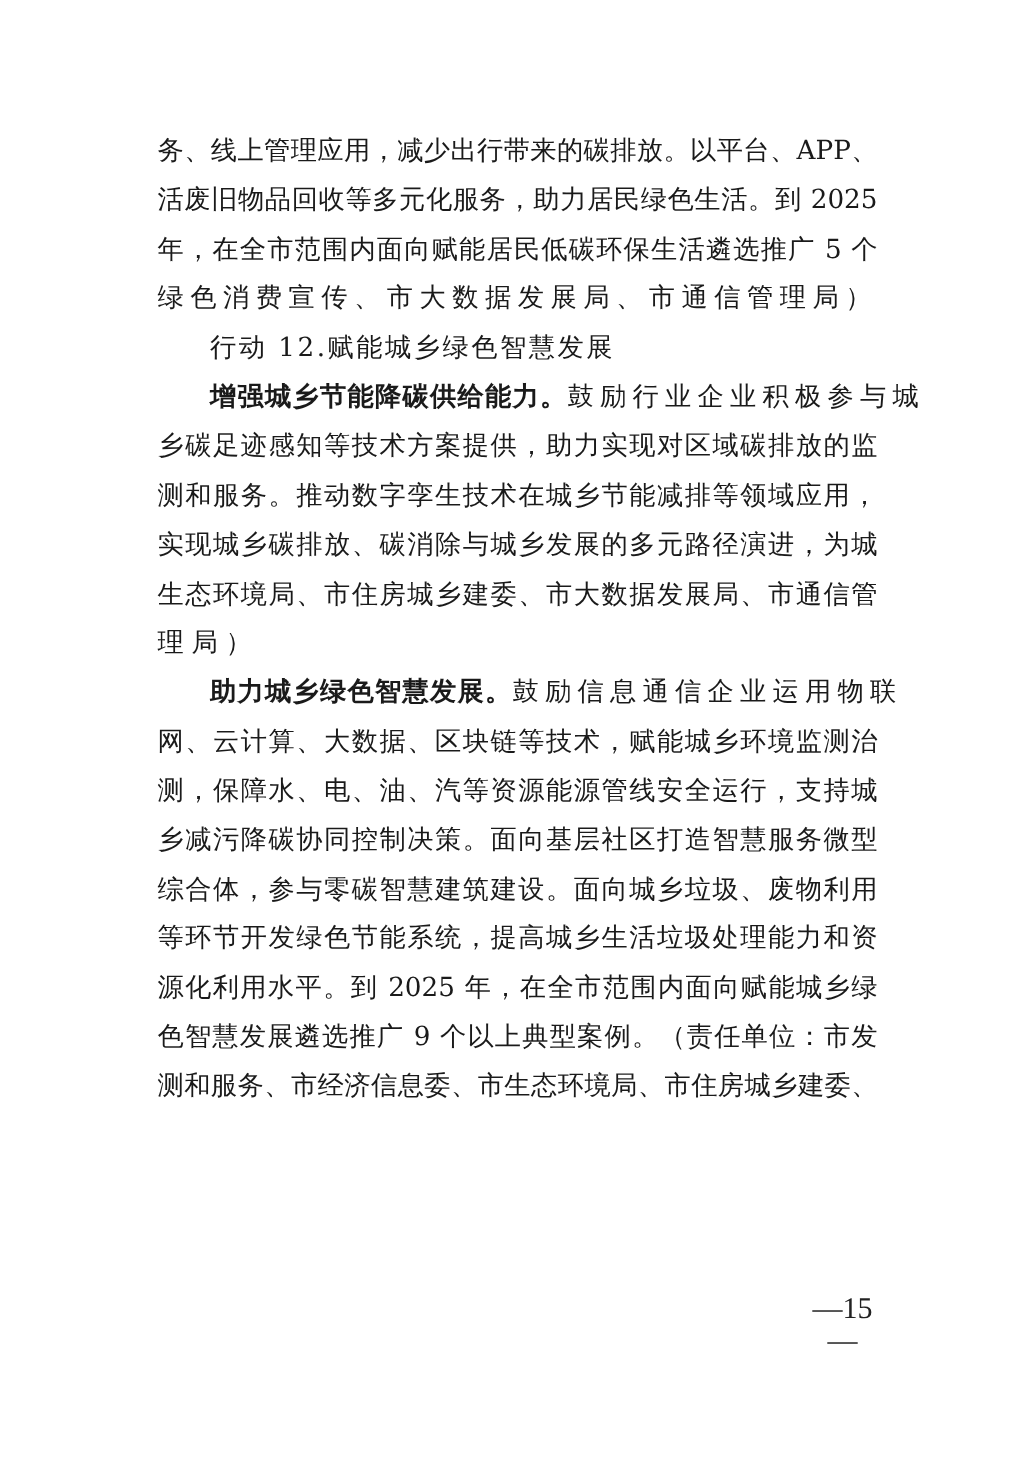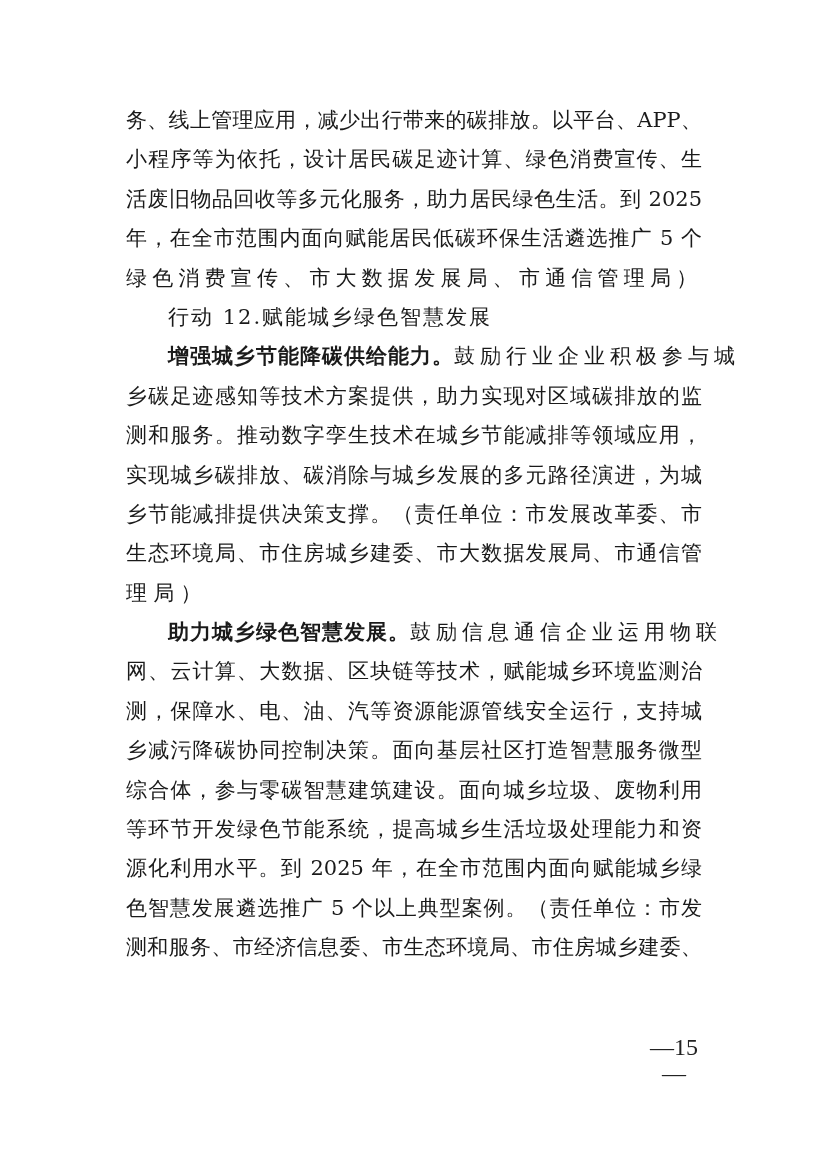--- a/index.html
+++ b/index.html
@@ -53,39 +53,37 @@
       font-size: 24px;
       color: #222;
       line-height: 26px;
     }
   </style>
 </head>
 <body>
 
 <div class="page">
   <div class="line">务、线上管理应用，减少出行带来的碳排放。以平台、APP、</div>
-  <div class="line">小程序等为依托，设计居民碳足迹计算、绿色消费宣传、生</div>
   <div class="line">活废旧物品回收等多元化服务，助力居民绿色生活。到 2025</div>
   <div class="line">年，在全市范围内面向赋能居民低碳环保生活遴选推广 5 个</div>
   <div class="line last" style="letter-spacing:5.2px">绿色消费宣传、市大数据发展局、市通信管理局）</div>
 
   <div class="line last indent" style="letter-spacing:2px">行动 12.赋能城乡绿色智慧发展</div>
 
   <div class="line indent"><span class="bold">增强城乡节能降碳供给能力。</span><span style="letter-spacing:5px">鼓励行业企业积极参与城</span></div>
   <div class="line">乡碳足迹感知等技术方案提供，助力实现对区域碳排放的监</div>
   <div class="line">测和服务。推动数字孪生技术在城乡节能减排等领域应用，</div>
   <div class="line">实现城乡碳排放、碳消除与城乡发展的多元路径演进，为城</div>
-  <div class="line">乡节能减排提供决策支撑。（责任单位：市发展改革委、市</div>
   <div class="line">生态环境局、市住房城乡建委、市大数据发展局、市通信管</div>
   <div class="line last">理局）</div>
 
   <div class="line indent"><span class="bold">助力城乡绿色智慧发展。</span><span style="letter-spacing:5px">鼓励信息通信企业运用物联</span></div>
   <div class="line">网、云计算、大数据、区块链等技术，赋能城乡环境监测治</div>
   <div class="line">测，保障水、电、油、汽等资源能源管线安全运行，支持城</div>
   <div class="line">乡减污降碳协同控制决策。面向基层社区打造智慧服务微型</div>
   <div class="line">综合体，参与零碳智慧建筑建设。面向城乡垃圾、废物利用</div>
   <div class="line">等环节开发绿色节能系统，提高城乡生活垃圾处理能力和资</div>
   <div class="line">源化利用水平。到 2025 年，在全市范围内面向赋能城乡绿</div>
-  <div class="line">色智慧发展遴选推广 5 个以上典型案例。（责任单位：市发</div>
+  <div class="line">色智慧发展遴选推广 9 个以上典型案例。（责任单位：市发</div>
   <div class="line">测和服务、市经济信息委、市生态环境局、市住房城乡建委、</div>
 </div>
 
 <div class="page-number">—15—</div>
 
 </body></html>

